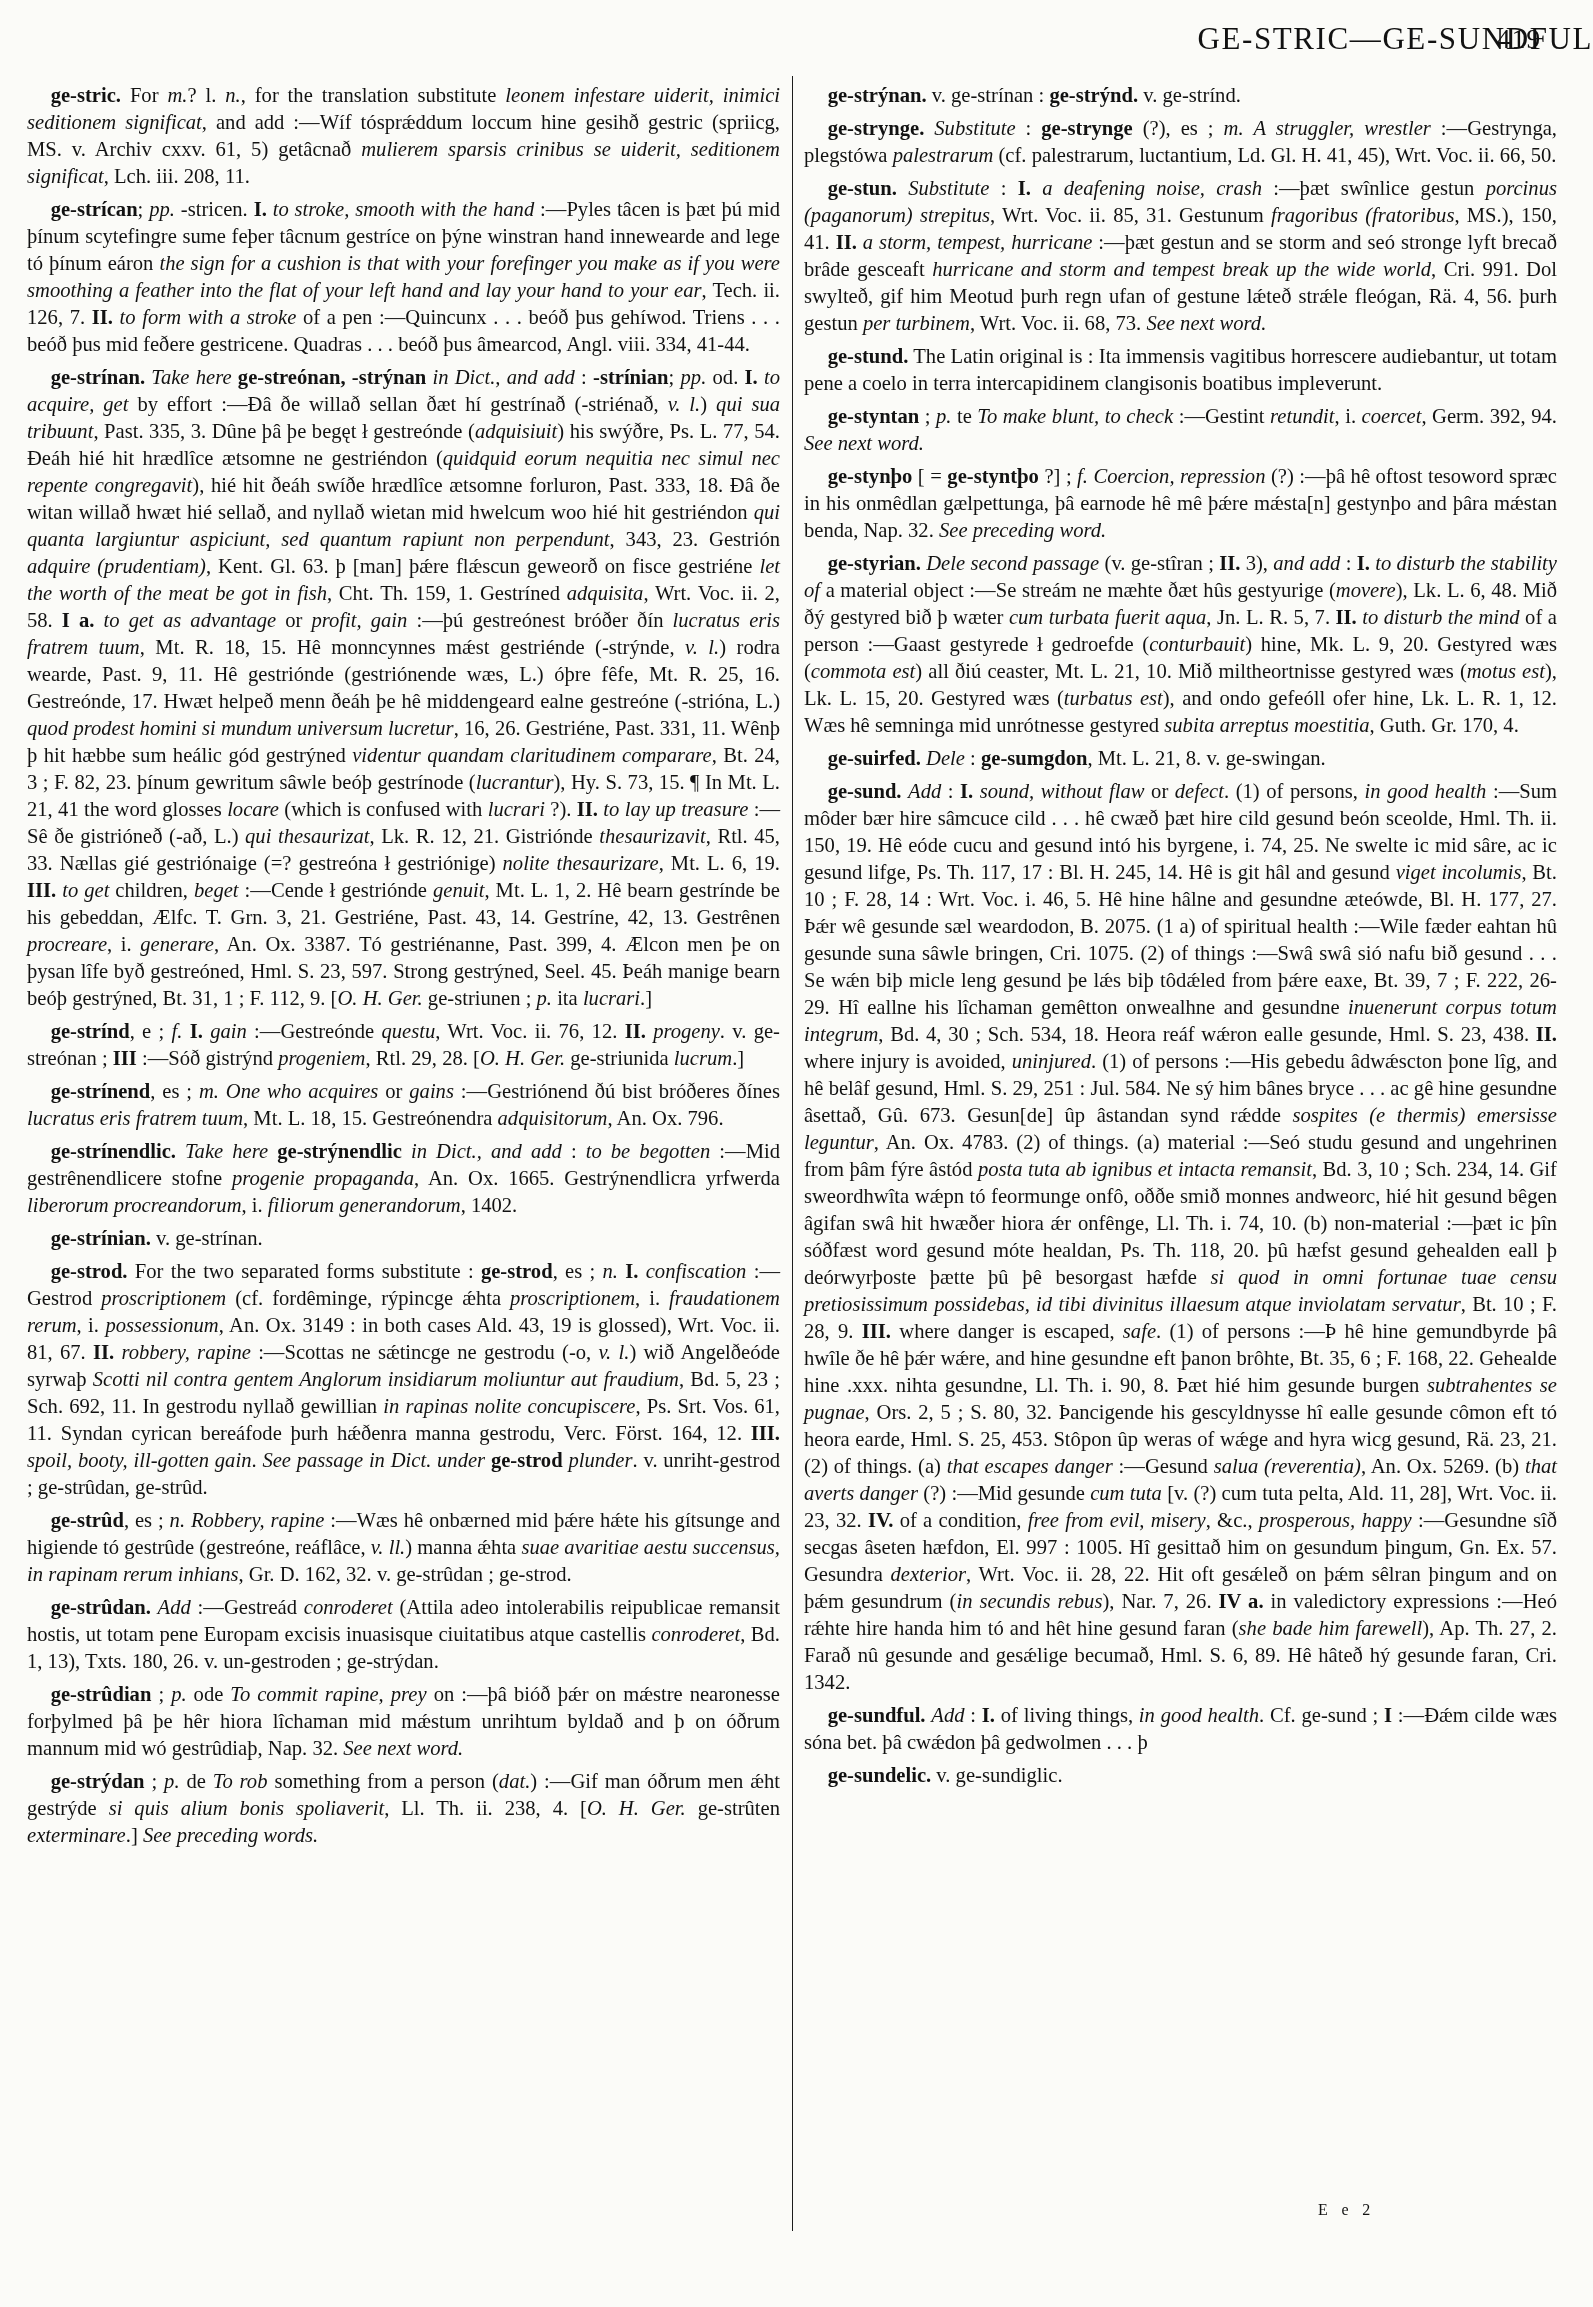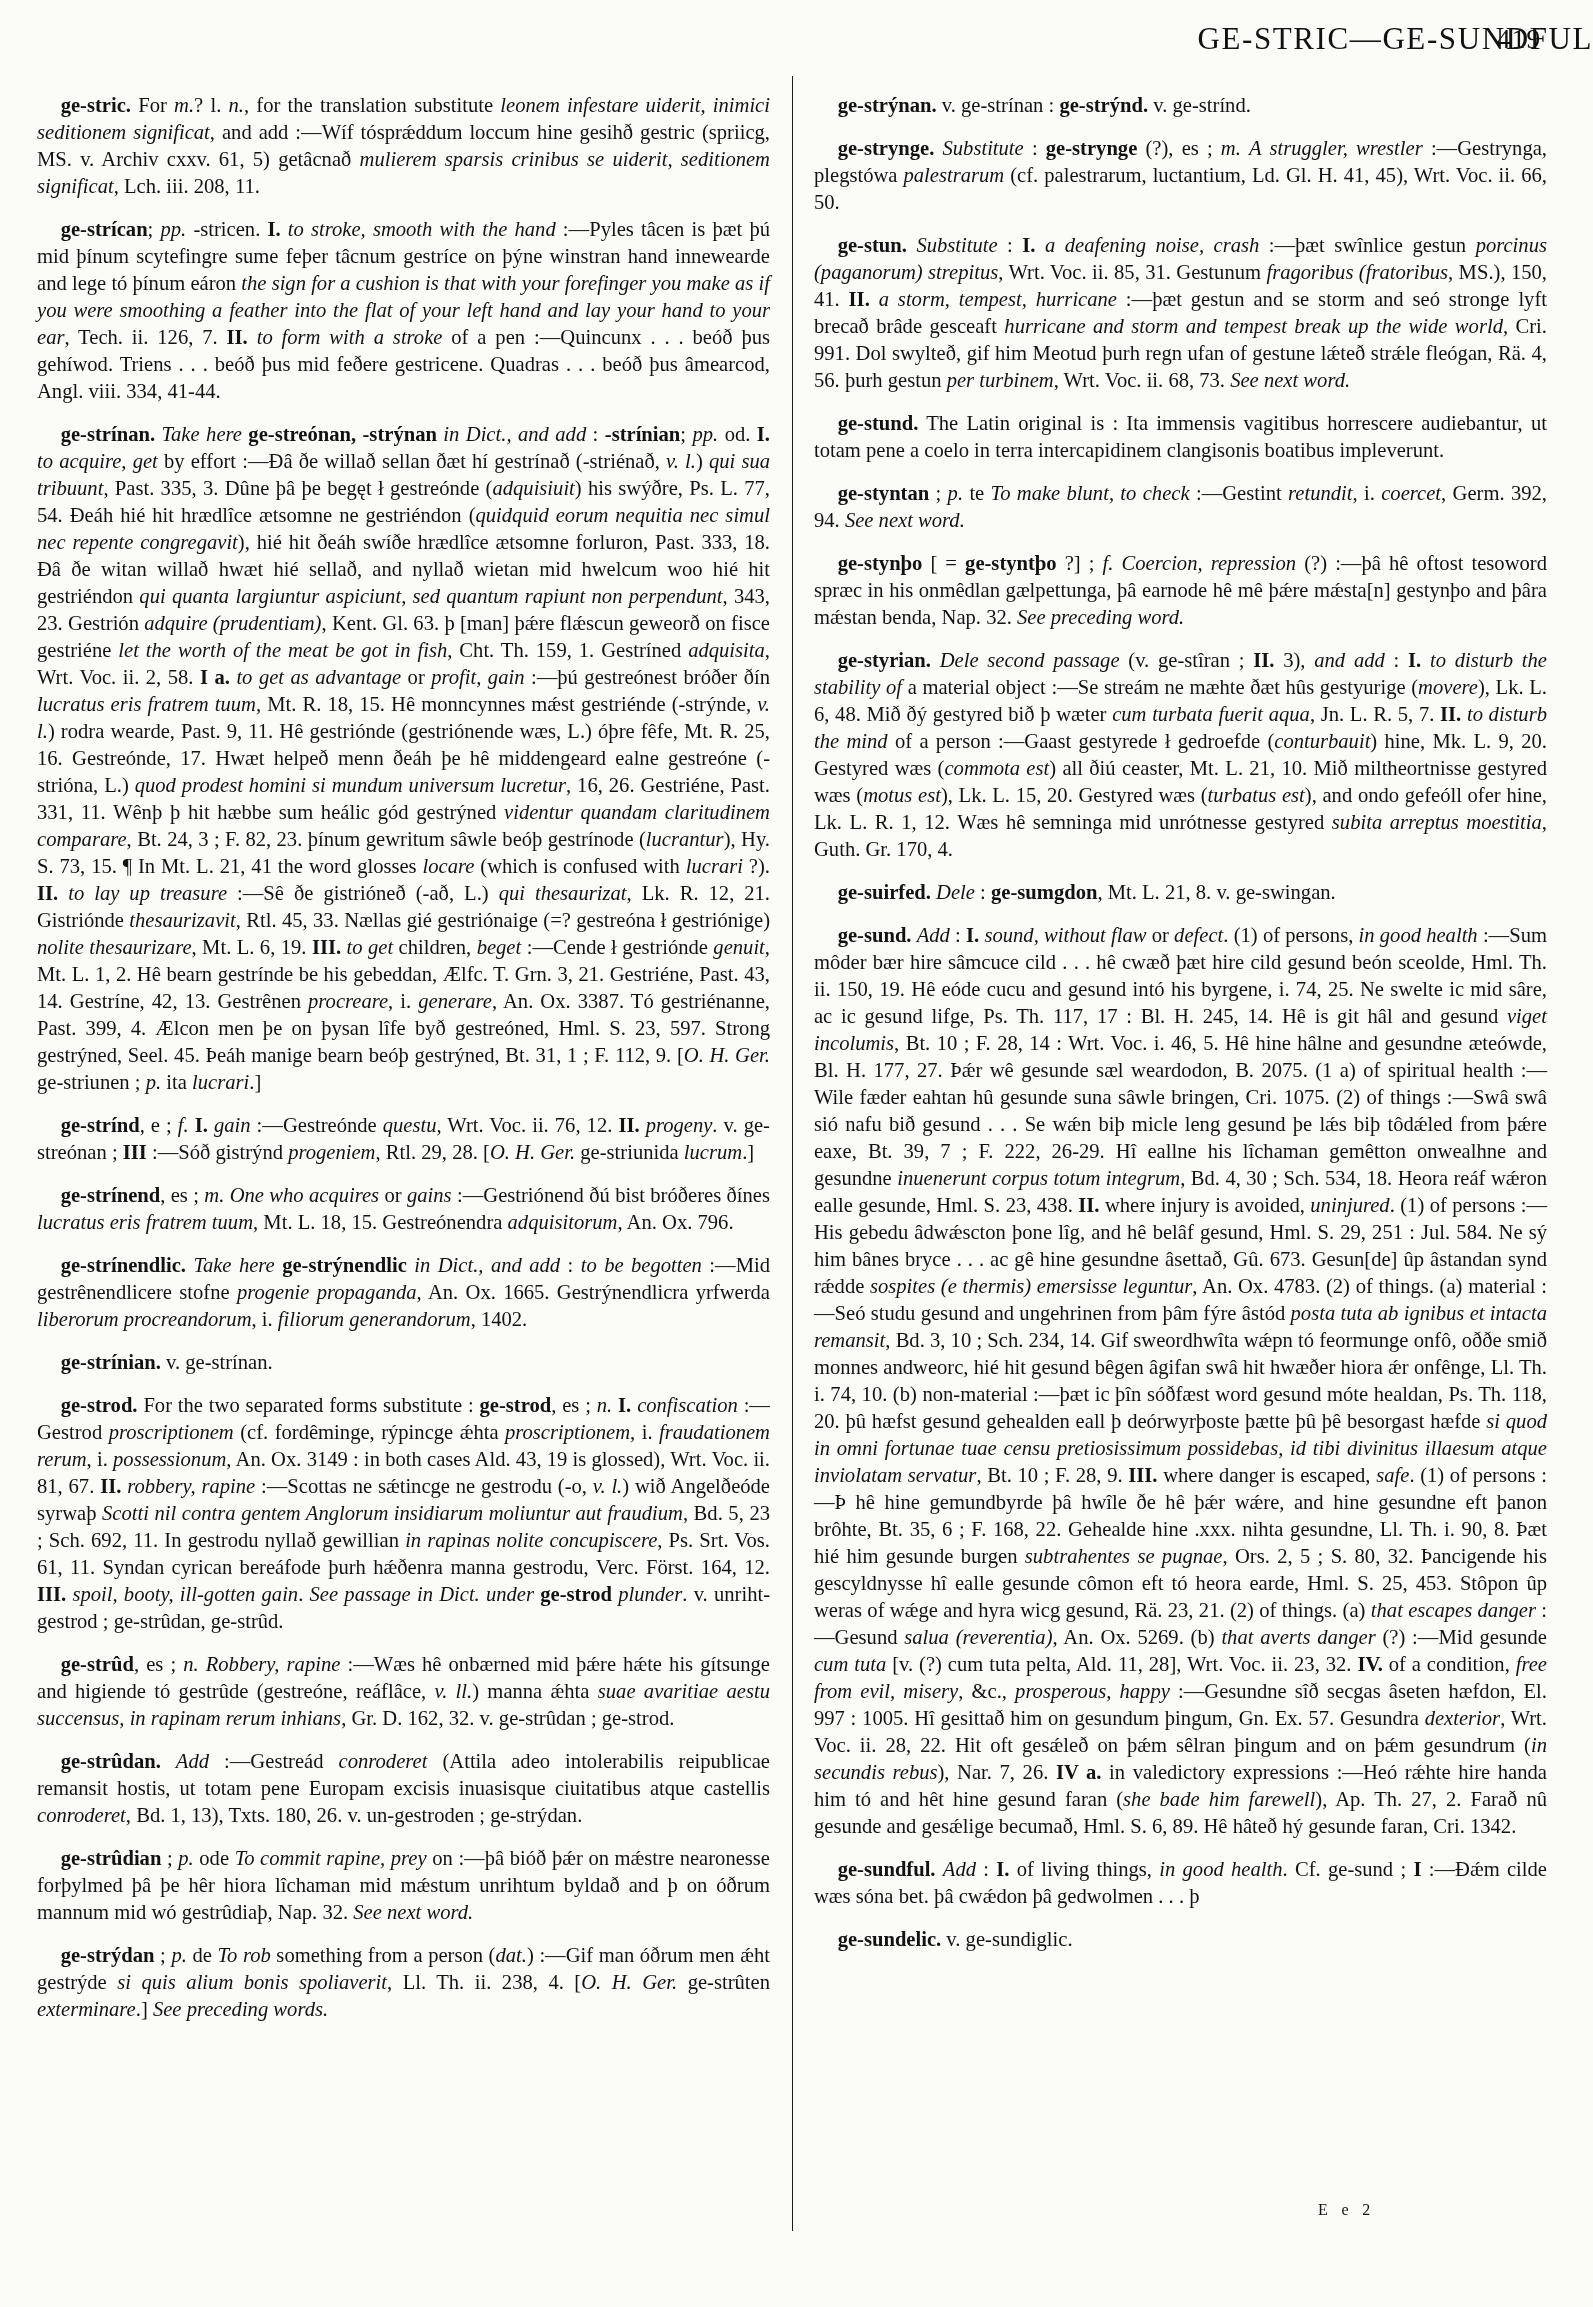--- a/index.html
+++ b/index.html
@@ -24,21 +24,21 @@
   }
   .column{
     width:765px;
     font-size:20.6px;line-height:27px;
     text-align:justify;
     -webkit-hyphens:auto;hyphens:auto;
   }
   .column-rule{
     width:1.6px;height:2155px;background:#1c1c1c;margin:0 4.8px 0 5.6px;flex:0 0 auto;
   }
-  p.entry{margin:16px;padding:0;text-indent:1.15em;}
+  p.entry{margin:6px;padding:0;text-indent:1.15em;}
   p.entry b{font-weight:700;}
   p.entry i{font-style:italic;}
   .signature-mark{
     position:absolute;left:1258px;top:2201px;width:177px;
     text-align:center;font-size:16px;letter-spacing:4.8px;
   }
 </style>
 </head>
 <body>
 

